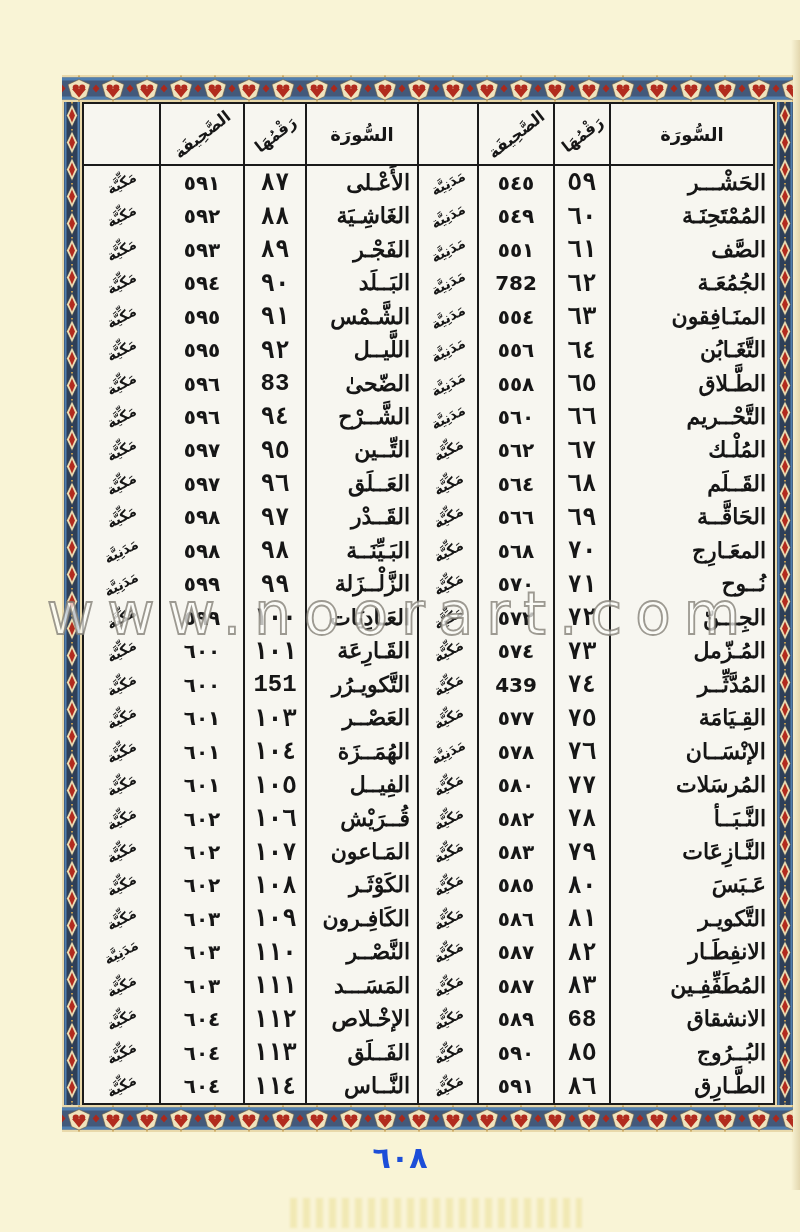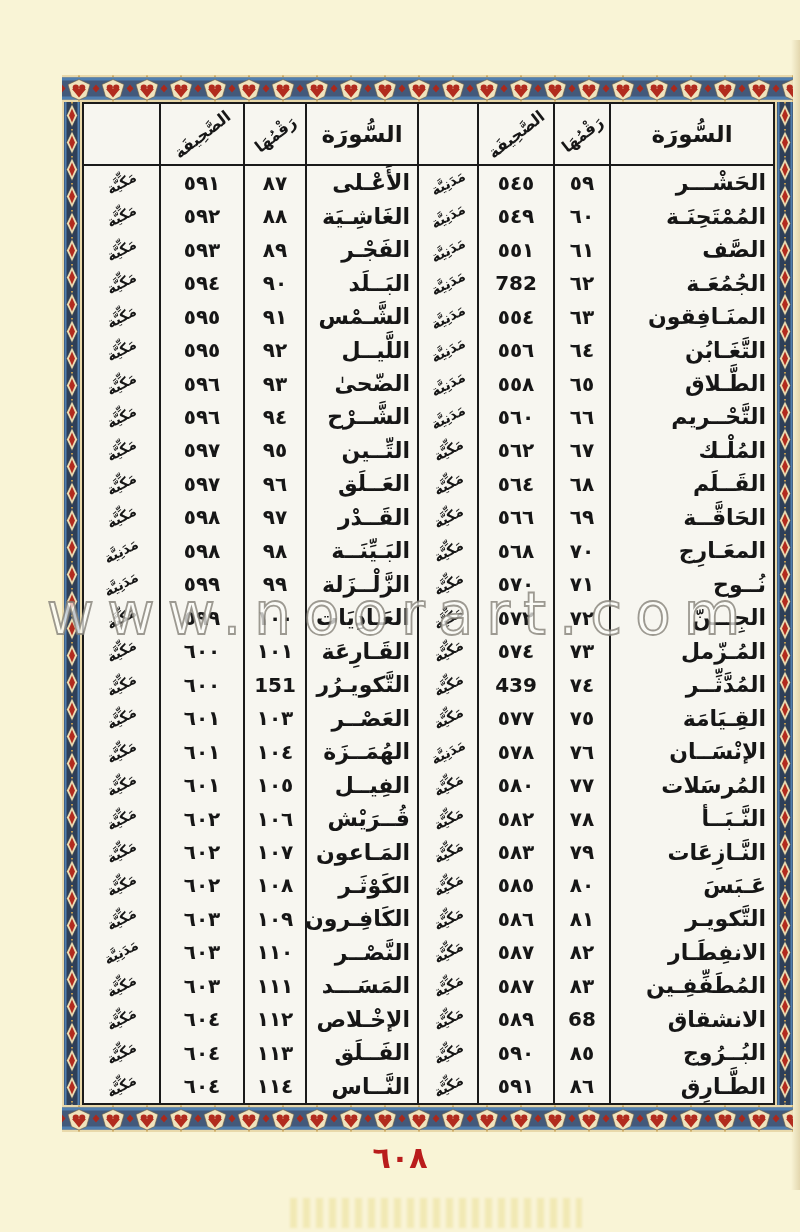--- a/index.html
+++ b/index.html
@@ -36,32 +36,32 @@
   .c{
     display:flex;align-items:center;justify-content:center;
     color:#161616;font-weight:bold;
     box-sizing:border-box;
     min-width:0;
   }
   
   .col2,.col3,.col4,.col5,.col6,.col7,.col8{border-right:2px solid #1a1a1a;}
   .hc{border-bottom:2px solid #1a1a1a;}
 
-  .hc-name{font-size:23px;}
+  .hc-name{font-size:18px;}
   .hc-rot span{
     display:inline-block;
     transform:rotate(-38deg);
     font-size:16px;white-space:nowrap;
   }
   .c-name{
     justify-content:flex-start;
     padding-inline-start:7px;
-    font-size:22px;white-space:nowrap;overflow:visible;
-  }
-  .c-num{font-size:20px;}
+    font-size:22px;white-space:nowrap;overflow:visible;font-family:Liberation Serif, serif;
+  }
+  .c-num{font-size:24px;font-family:Liberation Mono, monospace;}
   .c-page{font-size:20px;}
   .c-status span{
     display:inline-block;
     transform:rotate(-27deg);
     font-size:14px;white-space:nowrap;
   }
 
   
   .watermark{
     position:absolute;top:584px;left:-10px;width:820px;
@@ -71,21 +71,21 @@
     -webkit-text-stroke:1.8px rgba(125,122,112,0.75);
     text-shadow:0 0 2px rgba(255,255,255,0.55);
     z-index:6;white-space:nowrap;
     font-weight:400;
   }
 
   
   .folio{
     position:absolute;top:1140px;left:0;width:100%;
     text-align:center;direction:rtl;
-    font-size:30px;font-weight:bold;color:#b91c1c;
+    font-size:30px;font-weight:bold;color:#1d4ed8;
   }
 
   
   .showthrough{
     position:absolute;top:1198px;left:290px;width:292px;height:30px;
     background:repeating-linear-gradient(90deg,
       rgba(236,224,156,0.55) 0 7px,
       rgba(250,246,218,0) 7px 13px);
     filter:blur(1px);
   }
@@ -256,21 +256,21 @@
     </div>
   
     <div class="trow" style="display:contents">
       <div class="c c-name col1">الطَّـلاق</div>
       <div class="c c-num  col2">٦٥</div>
       <div class="c c-page col3">٥٥٨</div>
       <div class="c c-status col4">
                 <span>مَدَنِيَّة</span>
               </div>
       <div class="c c-name col5">الضّحىٰ</div>
-      <div class="c c-num  col6">٩٣</div>
+      <div class="c c-num  col6">83</div>
       <div class="c c-page col7">٥٩٦</div>
       <div class="c c-status col8">
                 <span>مَكِّيَّة</span>
               </div>
     </div>
   
     <div class="trow" style="display:contents">
       <div class="c c-name col1">التَّحْــريم</div>
       <div class="c c-num  col2">٦٦</div>
       <div class="c c-page col3">٥٦٠</div>

